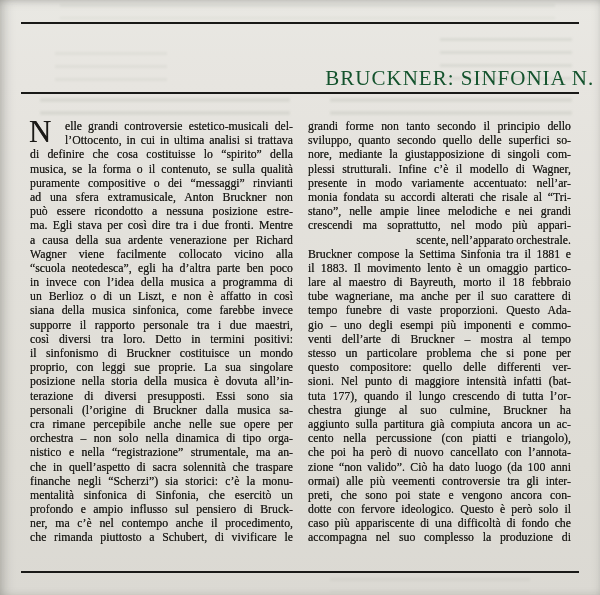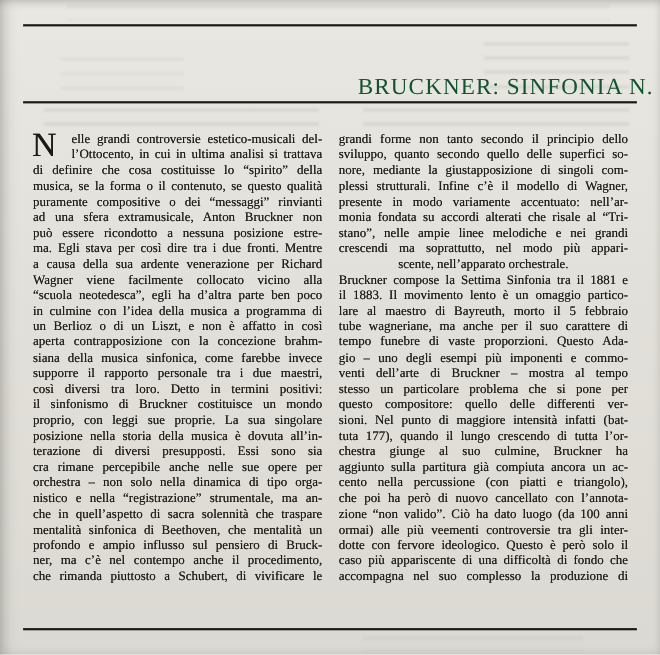--- a/index.html
+++ b/index.html
@@ -32,21 +32,21 @@
     text-shadow:0 0 .45px rgba(32,30,26,.85);
     word-spacing:-.2px;
   }
   .col-left{left:30px;}
   .col-right{left:308px;}
   .line{
     height:14.2px;line-height:14.2px;overflow:hidden;
     text-align:justify;
   }
   .line::after{content:"";display:inline-block;width:100%;height:0;vertical-align:top;}
-  .line.noj{text-align:center;}
+  .line.noj{text-align:right;}
   .line.noj::after{content:none;}
   .line.ind{margin-left:35px;}
   .dropcap{
     position:absolute;left:-1px;top:-2px;width:18px;height:29px;
     font-size:31px;line-height:29px;color:#1b1a17;text-shadow:0 0 .4px rgba(32,30,26,.85);
   }
   .ghost{
     position:absolute;pointer-events:none;opacity:.55;filter:blur(1.1px);
     background:repeating-linear-gradient(180deg,
       rgba(148,158,142,.30) 0 3.5px, rgba(148,158,142,0) 3.5px 13px);
@@ -67,72 +67,74 @@
 <div class="rule rule-mid"></div>
 <div class="rule rule-bottom"></div>
 
 <h1 class="title">BRUCKNER: SINFONIA N. 7</h1>
 
 <div class="col col-left" id="col-left">
   <span class="dropcap">N</span>
 <div class="line ind">elle grandi controversie estetico-musicali del-</div>
     <div class="line ind">l’Ottocento, in cui in ultima analisi si trattava</div>
     <div class="line">di definire che cosa costituisse lo “spirito” della</div>
-    <div class="line">musica, se la forma o il contenuto, se questo qualità</div>
+    <div class="line">musica, se la forma o il contenuto, se sulla qualità</div>
     <div class="line">puramente compositive o dei “messaggi” rinvianti</div>
     <div class="line">ad una sfera extramusicale, Anton Bruckner non</div>
     <div class="line">può essere ricondotto a nessuna posizione estre-</div>
     <div class="line">ma. Egli stava per così dire tra i due fronti. Mentre</div>
     <div class="line">a causa della sua ardente venerazione per Richard</div>
     <div class="line">Wagner viene facilmente collocato vicino alla</div>
     <div class="line">“scuola neotedesca”, egli ha d’altra parte ben poco</div>
-    <div class="line">in culmine con l’idea della musica a programma di</div>
+    <div class="line">in invece con l’idea della musica a programma di</div>
     <div class="line">un Berlioz o di un Liszt, e non è affatto in così</div>
-    <div class="line">aperta contrapposizione con la concezione brahm-</div>
     <div class="line">siana della musica sinfonica, come farebbe invece</div>
     <div class="line">supporre il rapporto personale tra i due maestri,</div>
     <div class="line">così diversi tra loro. Detto in termini positivi:</div>
     <div class="line">il sinfonismo di Bruckner costituisce un mondo</div>
     <div class="line">proprio, con leggi sue proprie. La sua singolare</div>
     <div class="line">posizione nella storia della musica è dovuta all’in-</div>
     <div class="line">terazione di diversi presupposti. Essi sono sia</div>
+    <div class="line">personali (l’origine di Bruckner dalla musica sa-</div>
     <div class="line">cra rimane percepibile anche nelle sue opere per</div>
     <div class="line">orchestra – non solo nella dinamica di tipo orga-</div>
     <div class="line">nistico e nella “registrazione” strumentale, ma an-</div>
     <div class="line">che in quell’aspetto di sacra solennità che traspare</div>
-    <div class="line">mentalità sinfonica di Beethoven, che mentalità un</div>
+    <div class="line">finanche negli “Scherzi”) sia storici: c’è la monu-</div>
+    <div class="line">mentalità sinfonica di Sinfonia, che esercitò un</div>
     <div class="line">profondo e ampio influsso sul pensiero di Bruck-</div>
     <div class="line">ner, ma c’è nel contempo anche il procedimento,</div>
     <div class="line">che rimanda piuttosto a Schubert, di vivificare le</div>
   </div>
 <div class="col col-right" id="col-right">
     <div class="line">grandi forme non tanto secondo il principio dello</div>
     <div class="line">sviluppo, quanto secondo quello delle superfici so-</div>
     <div class="line">nore, mediante la giustapposizione di singoli com-</div>
     <div class="line">plessi strutturali. Infine c’è il modello di Wagner,</div>
     <div class="line">presente in modo variamente accentuato: nell’ar-</div>
     <div class="line">monia fondata su accordi alterati che risale al “Tri-</div>
     <div class="line">stano”, nelle ampie linee melodiche e nei grandi</div>
     <div class="line">crescendi ma soprattutto, nel modo più appari-</div>
     <div class="line noj">scente, nell’apparato orchestrale.</div>
     <div class="line">Bruckner compose la Settima Sinfonia tra il 1881 e</div>
     <div class="line">il 1883. Il movimento lento è un omaggio partico-</div>
-    <div class="line">lare al maestro di Bayreuth, morto il 5 febbraio</div>
+    <div class="line">lare al maestro di Bayreuth, morto il 18 febbraio</div>
     <div class="line">tube wagneriane, ma anche per il suo carattere di</div>
     <div class="line">tempo funebre di vaste proporzioni. Questo Ada-</div>
     <div class="line">gio – uno degli esempi più imponenti e commo-</div>
     <div class="line">venti dell’arte di Bruckner – mostra al tempo</div>
     <div class="line">stesso un particolare problema che si pone per</div>
     <div class="line">questo compositore: quello delle differenti ver-</div>
     <div class="line">sioni. Nel punto di maggiore intensità infatti (bat-</div>
     <div class="line">tuta 177), quando il lungo crescendo di tutta l’or-</div>
     <div class="line">chestra giunge al suo culmine, Bruckner ha</div>
     <div class="line">aggiunto sulla partitura già compiuta ancora un ac-</div>
     <div class="line">cento nella percussione (con piatti e triangolo),</div>
     <div class="line">che poi ha però di nuovo cancellato con l’annota-</div>
     <div class="line">zione “non valido”. Ciò ha dato luogo (da 100 anni</div>
     <div class="line">ormai) alle più veementi controversie tra gli inter-</div>
+    <div class="line">preti, che sono poi state e vengono ancora con-</div>
     <div class="line">dotte con fervore ideologico. Questo è però solo il</div>
     <div class="line">caso più appariscente di una difficoltà di fondo che</div>
     <div class="line">accompagna nel suo complesso la produzione di</div>
   </div>
 
 <div class="edge-shading"></div>
 
 </body></html>

